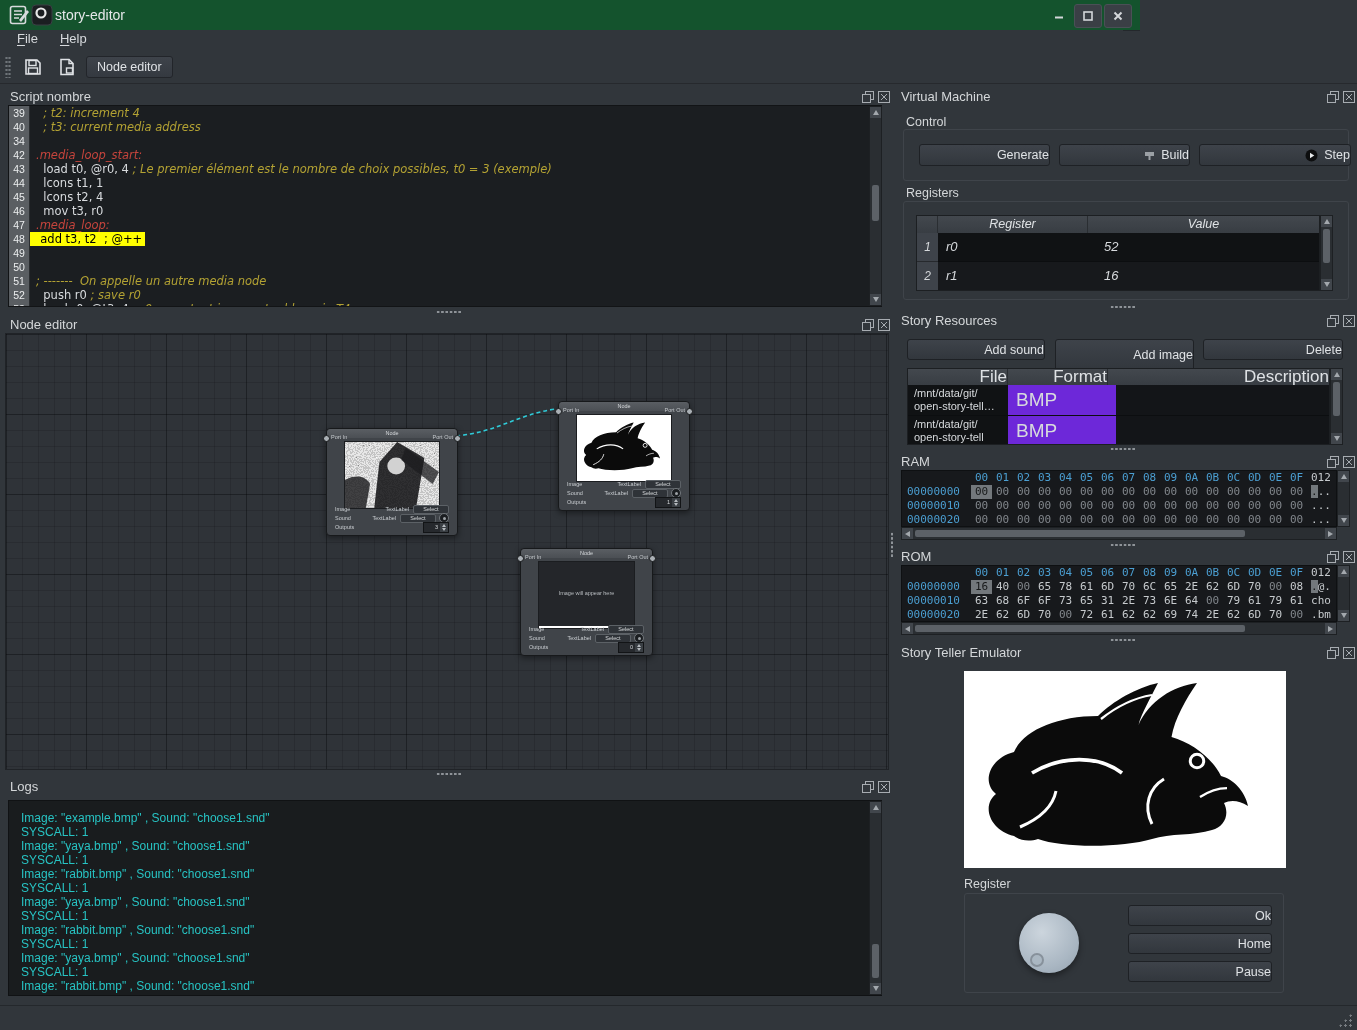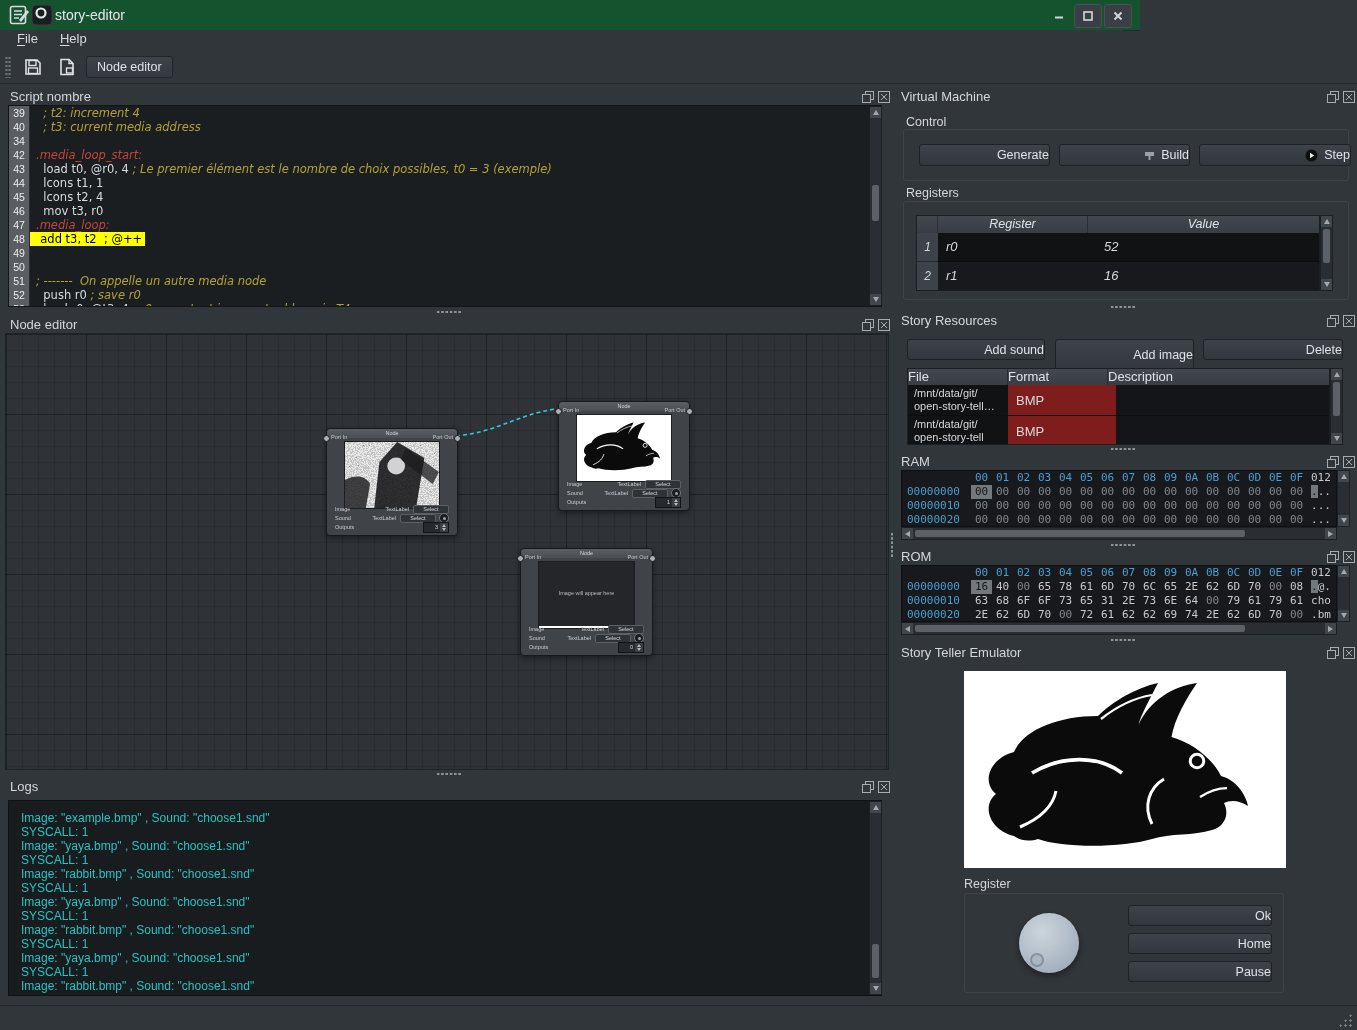--- a/index.html
+++ b/index.html
@@ -113,25 +113,25 @@
   .th-idx{flex:0 0 21px;} .th-reg{flex:0 0 150px;} .th-val{flex:1 1 auto;border-right:none!important;}
   .reg-row{display:flex;height:29px;}
   .reg-row .idx{flex:0 0 21px;background:#3e434a;color:#d5d8db;text-align:center;line-height:29px;font-size:12px;border-bottom:1px solid #26292d;}
   .reg-row .reg{flex:0 0 150px;padding-left:8px;line-height:27px;border-bottom:1px solid #0c0e10;}
   .reg-row .val{flex:1 1 auto;padding-left:8px;line-height:27px;border-bottom:1px solid #0c0e10;}
   .reg-row:nth-child(odd) .reg,.reg-row:nth-child(odd) .val{background:#101214;}
   .reg-row:nth-child(even) .reg,.reg-row:nth-child(even) .val{background:#17191c;}
 
   .restable{position:absolute;left:907px;top:368px;width:423px;height:77px;background:#131518;border:1px solid #1c1f22;box-sizing:border-box;overflow:hidden;}
   .restable .thead{display:flex;height:16px;background:linear-gradient(#43484e,#383d43);color:#dfe2e5;}
-  .restable .thead span{text-align:left;line-height:16px;font-size:13px;border-right:1px solid #2a2e32;box-sizing:border-box;}
+  .restable .thead span{text-align:right;line-height:16px;font-size:17px;border-right:1px solid #2a2e32;box-sizing:border-box;}
   .rh-file{flex:0 0 100px;} .rh-fmt{flex:0 0 100px;} .rh-desc{flex:1 1 auto;border-right:none!important;}
   .res-row{display:flex;height:30px;border-bottom:1px solid #0c0e10;}
   .res-row .file{flex:0 0 100px;padding-left:6px;font-size:11px;line-height:13px;padding-top:2px;box-sizing:border-box;background:#101214;}
-  .res-row .fmt{flex:0 0 100px;padding-left:8px;font-size:13px;display:flex;align-items:center;background:#7f1d1d;}
+  .res-row .fmt{flex:0 0 100px;padding-left:8px;font-size:19px;display:flex;align-items:center;background:#6d28d9;}
   .res-row .desc{flex:1 1 auto;background:#131518;}
 
   
   .hexarea{position:absolute;left:901px;width:436px;background:#17191c;border:1px solid #0e1012;box-sizing:border-box;
      font-family:"DejaVu Sans Mono",monospace;font-size:11px;overflow:hidden;}
   .hx-row{display:flex;height:14px;line-height:14px;white-space:pre;}
   .hx-addr{flex:0 0 64px;padding-left:5px;color:#4b9fd2;}
   .hx-b{flex:0 0 21px;text-align:center;color:#c6cacd;}
   .hx-colh{color:#4b9fd2;}
   .hx-dim{color:#82878c;}

